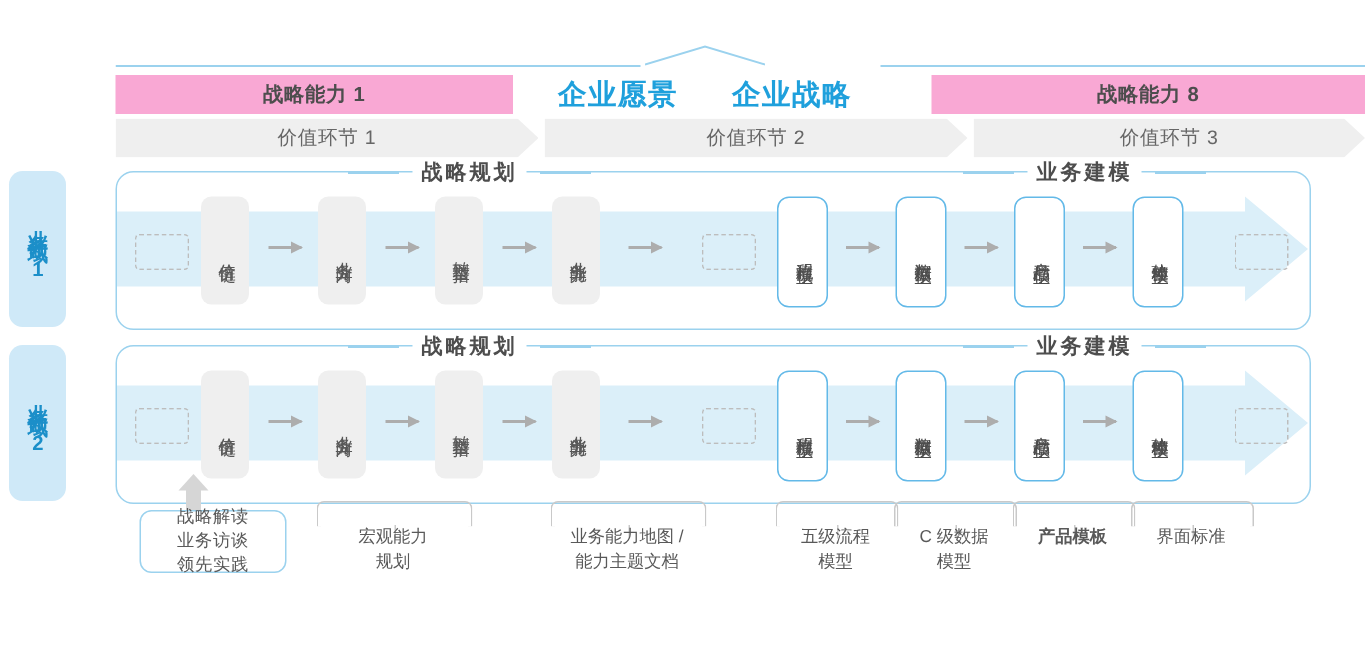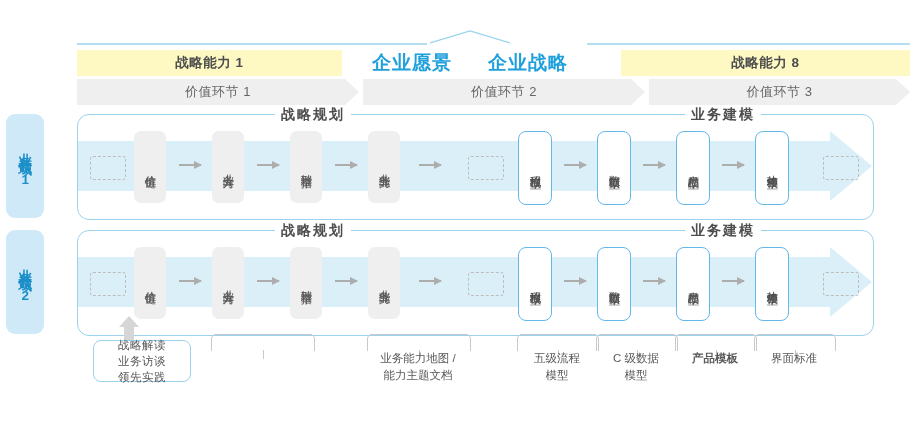--- a/index.html
+++ b/index.html
@@ -16,21 +16,21 @@
     position:absolute;top:0;font-size:19px;font-weight:bold;color:#1FA0DC;
     letter-spacing:1px;white-space:nowrap;
   }
   #vision-a{left:372px;}
   #vision-b{left:488px;}
   .vision-connector{position:absolute;left:430px;top:30px;width:80px;height:14px;}
 
   
   .cap-band{position:absolute;left:77px;top:50px;width:833px;height:26px;}
   .cap-cell{
-    position:absolute;top:0;height:26px;background:#fef9c3;
+    position:absolute;top:0;height:26px;background:#f9a8d4;
     display:flex;align-items:center;justify-content:center;
     font-size:13.5px;font-weight:bold;color:#4d4d4d;letter-spacing:.5px;
   }
   #cap-0{left:0px;width:265px;}
   #cap-1{left:272px;width:265px;}
   #cap-2{left:544px;width:289px;}
 
   
   .vc-band{position:absolute;left:77px;top:79px;width:906px;height:26px;}
   .vc-cell{
@@ -67,21 +67,21 @@
   .arrow-band .shaft{position:absolute;left:0;top:0;height:50px;width:760px;background:#DBEFF9;}
   .arrow-band .head{
     position:absolute;left:752px;top:-10px;width:0;height:0;
     border-top:35px solid transparent;border-bottom:35px solid transparent;
     border-left:42px solid #DBEFF9;
   }
 
   .seg-title{
     position:absolute;top:-10px;height:20px;
     display:flex;align-items:center;justify-content:center;gap:9px;
-    font-size:14px;font-weight:bold;color:#4d4d4d;letter-spacing:2px;flex-direction:column;
+    font-size:14px;font-weight:bold;color:#4d4d4d;letter-spacing:2px;
   }
   .seg-title .bar{display:block;width:34px;height:1.4px;background:#9BD2EE;}
   .seg-title .txt{background:#ffffff;padding:0 6px;white-space:nowrap;}
   #seg-0-0,#seg-1-0{left:110px;width:250px;}
   #seg-0-1,#seg-1-1{left:520px;width:250px;}
 
   .dash-box{
     position:absolute;top:41px;width:34px;height:22px;
     border:1.4px dashed #BDBDBD;border-radius:3px;background:transparent;
   }
@@ -310,20 +310,22 @@
     </div>
 
   <div class="up-arrow">
       <i class="stem"></i>
       <i class="tip"></i>
     </div>
   <div class="hl-box">战略解读
 业务访谈
 领先实践</div>
 
+  <div class="tool-label" style="left:212px;top:350px;width:100px;">宏观能力
+规划</div>
   <div class="tool-label" style="left:356px;top:350px;width:124px;">业务能力地图 /
 能力主题文档</div>
   <div class="tool-label" style="left:508px;top:350px;width:98px;">五级流程
 模型</div>
   <div class="tool-label" style="left:587px;top:350px;width:98px;">C 级数据
 模型</div>
   <div class="tool-label" style="left:666px;top:350px;width:98px;font-weight:bold;">产品模板</div>
   <div class="tool-label" style="left:745px;top:350px;width:98px;">界面标准</div>
 
 </div>

